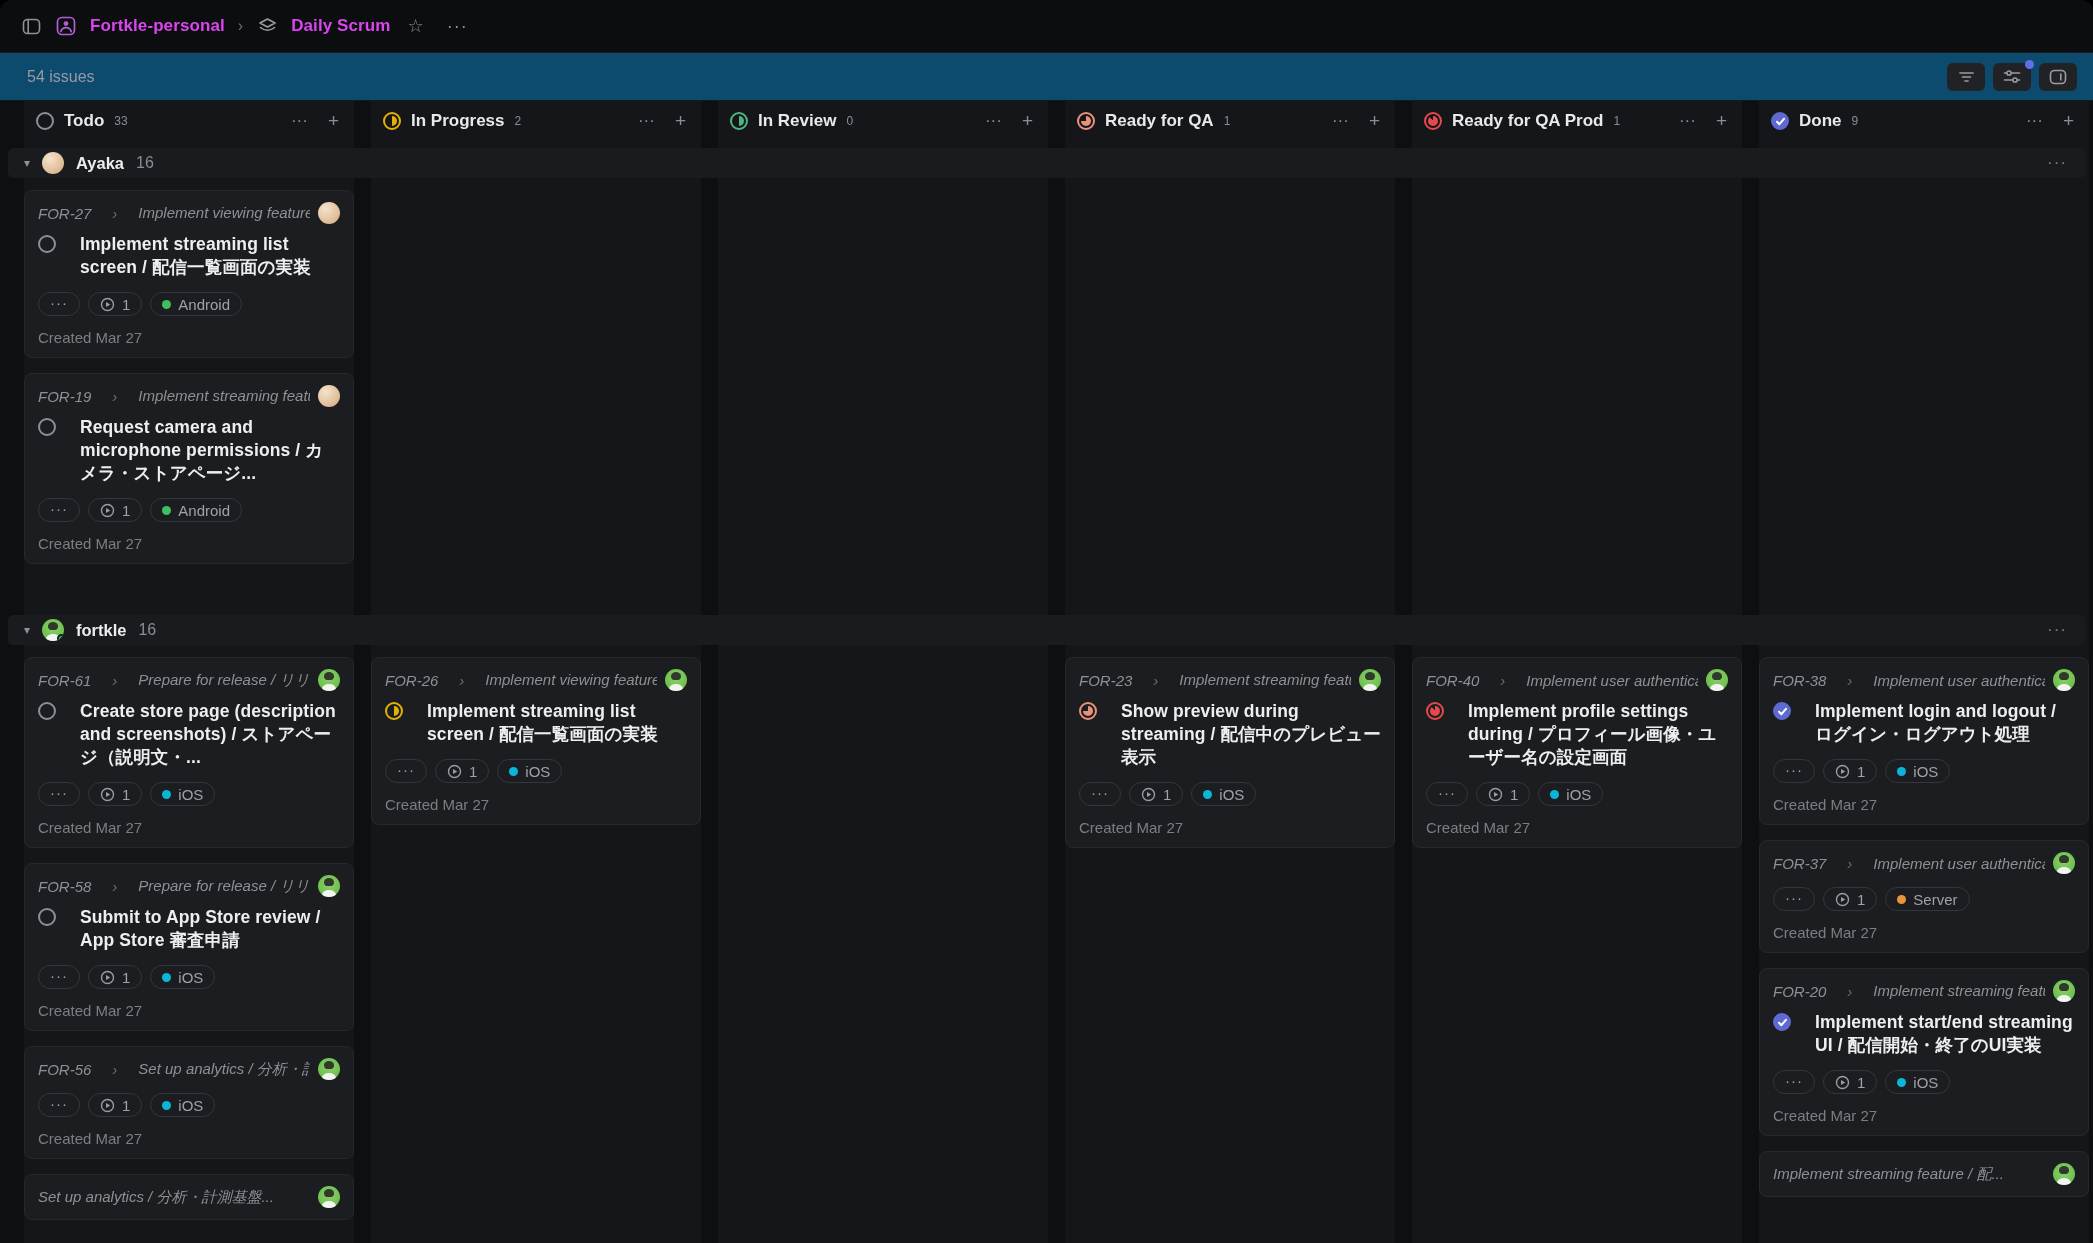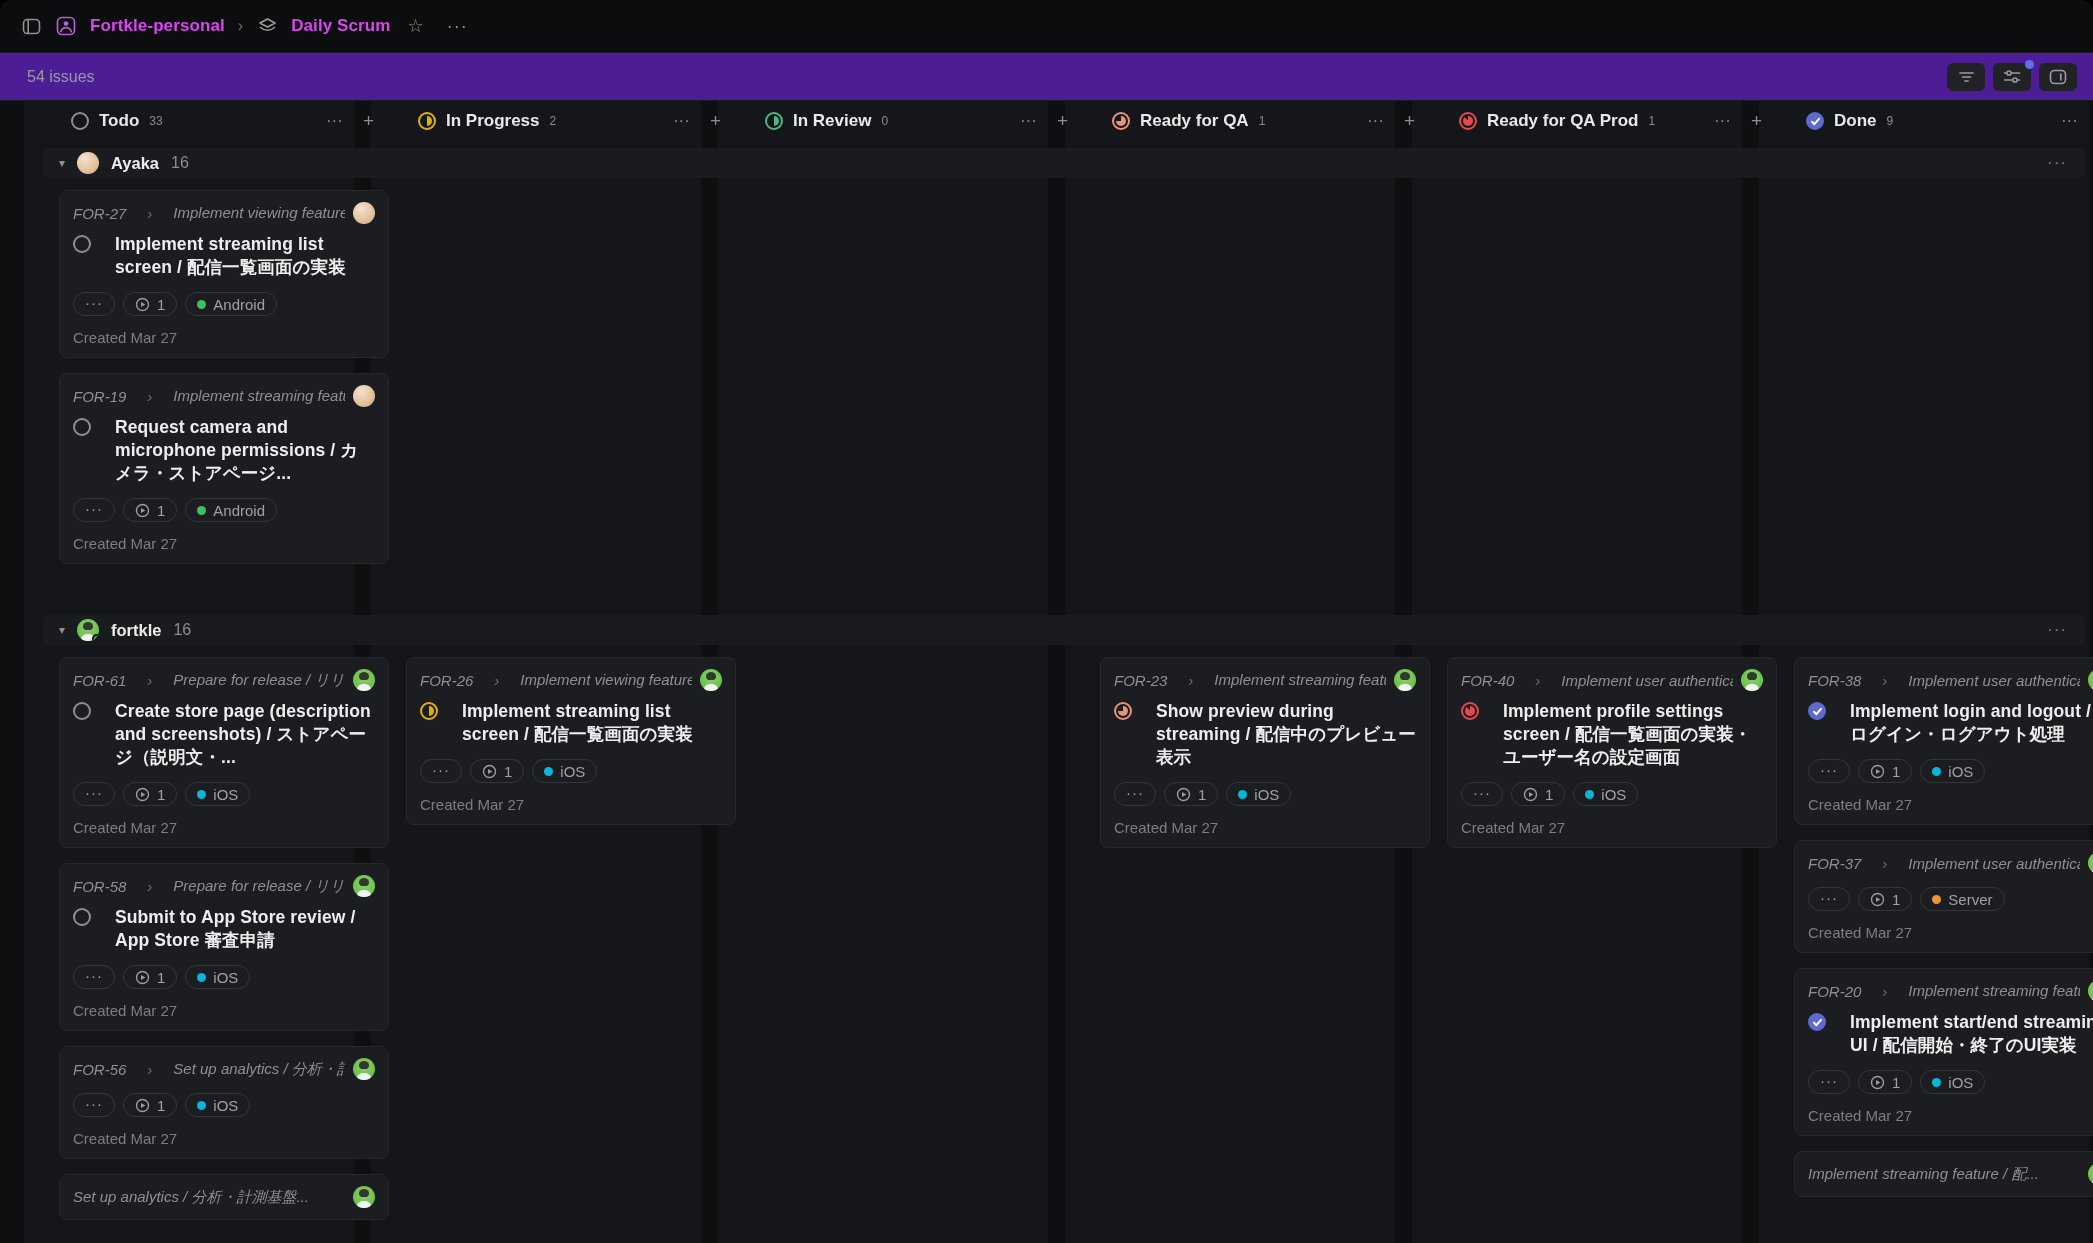--- a/index.html
+++ b/index.html
@@ -9,31 +9,31 @@
 
   
   .topbar { height:53px; flex:0 0 53px; display:flex; align-items:center; gap:13px; padding:0 20px 0 20px; background:#0c0d0e; border-bottom:1px solid #1c1d20; }
   .tb-icon { width:22px; height:22px; display:inline-flex; align-items:center; justify-content:center; color:#8f9196; }
   .crumb-text { font-size:17px; font-weight:600; color:#d946ef; letter-spacing:.1px; }
   .crumb-sep { color:#6d6f74; font-size:16px; }
   .tb-star { color:#8f9196; font-size:18px; margin-left:4px; }
   .tb-more { color:#8f9196; font-size:18px; letter-spacing:1px; margin-left:10px; }
 
   
-  .toolbar { height:47px; flex:0 0 47px; display:flex; align-items:center; justify-content:space-between; padding:0 16px 0 27px; background:#4c1d95; }
+  .toolbar { height:47px; flex:0 0 47px; display:flex; align-items:center; justify-content:space-between; padding:0 16px 0 27px; background:#0c4a6e; }
   .issues-count { color:#989ba0; font-size:16px; }
   .tool-btns { display:flex; gap:8px; }
   .tool-btn { width:38px; height:28px; border-radius:6px; background:#212225; display:flex; align-items:center; justify-content:center; color:#9a9ca1; position:relative; }
   .notif-dot { position:absolute; top:-3px; right:-3px; width:9px; height:9px; border-radius:50%; }
 
   
   .board { position:relative; flex:1; border-top:1px solid #17181b; overflow:hidden; }
   .bands { position:absolute; top:0; bottom:0; left:24px; width:2065px; display:grid; grid-template-columns:repeat(6,330px); column-gap:17px; }
   .band { background:#15161a; }
-  .board-content { position:relative; z-index:1; height:100%;padding-left:35px; }
+  .board-content { position:relative; z-index:1; height:100%; }
 
   .col-headers { display:grid; grid-template-columns:repeat(6,330px); column-gap:17px; margin:0 4px 0 24px; height:40px; align-items:center; }
   .col-head { display:flex; align-items:center; gap:10px; padding:0 10px 0 12px; }
   .col-label { font-size:17px; font-weight:600; color:#e8e9ea; white-space:nowrap; }
   .col-count { font-size:12px; color:#8a8d93; }
   .col-spacer { flex:1; }
   .col-more, .col-add { color:#8a8d93; font-size:17px; padding:2px 5px; }
   .col-add { font-size:19px; }
 
   
@@ -480,21 +480,21 @@
     <div class="card-top">
       <span class="crumb-left">
         <span class="cid">FOR-40</span>
         <span class="chev">›</span>
         <span class="proj">Implement user authentication / ...</span>
       </span>
       <span class="avatar av-fortkle"></span>
     </div>
     <div class="card-title">
       <span class="st" style="--c: #e5484d; --p: 90%;"></span>
-      <span class="title-text">Implement profile settings screen / 配信一覧画面の実装・ユーザー名の設定画面</span>
+      <span class="title-text">Implement profile settings during / プロフィール画像・ユーザー名の設定画面</span>
     </div>
     <div class="badges">
       <span class="pill">
                       <span class="dots">···</span>
                     </span>
       <span class="pill">
         <svg width="15" height="15" viewBox="0 0 15 15">
                         <circle cx="7.5" cy="7.5" r="6" fill="none" stroke="#9a9ca1" stroke-width="1.4"></circle>
                         <polygon points="6,4.9 10.3,7.5 6,10.1" fill="#9a9ca1"></polygon>
                       </svg>

